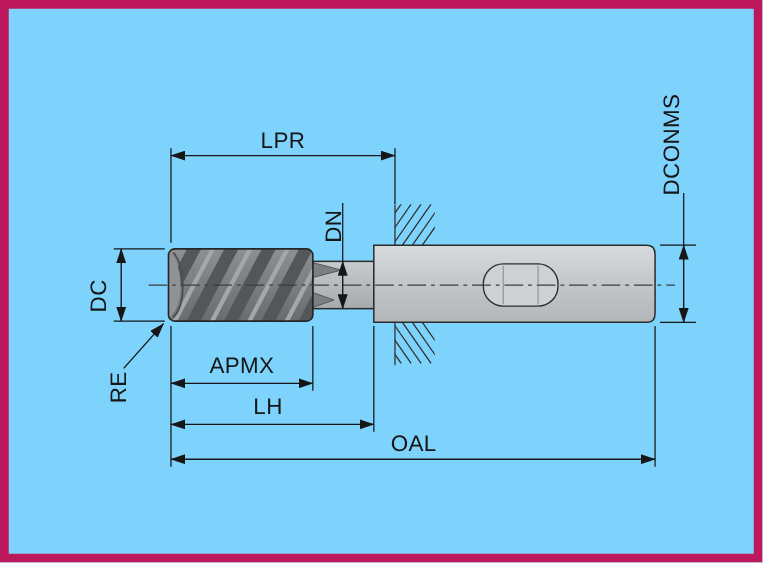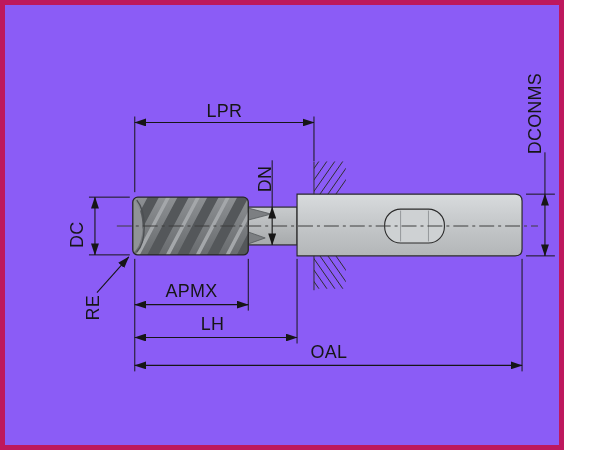--- a/index.html
+++ b/index.html
@@ -1,18 +1,18 @@
 <!DOCTYPE html>
 <html><head>
 <meta charset="utf-8">
 <style>
   html,body{margin:0;padding:0;background:#ffffff;}
   .canvas{
-    width:564px;height:450px;box-sizing:border-box;
-    background:#8b5cf6;border:5px solid #be185d;
+    width:610px;height:450px;box-sizing:border-box;
+    background:#7dd3fc;border:7px solid #be185d;
     position:relative;overflow:hidden;
   }
   svg{display:block;}
   .dim{stroke:#161616;stroke-width:1.1;fill:none;}
   .ext{stroke:#161616;stroke-width:1;fill:none;}
   .hatch{stroke:#2e2e2e;stroke-width:1;fill:none;}
   .part{stroke:#2b2b2b;stroke-width:1.2;}
   .lbl{
     font-family:"Liberation Sans", sans-serif;
     font-size:18px;fill:#161616;letter-spacing:.3px;

